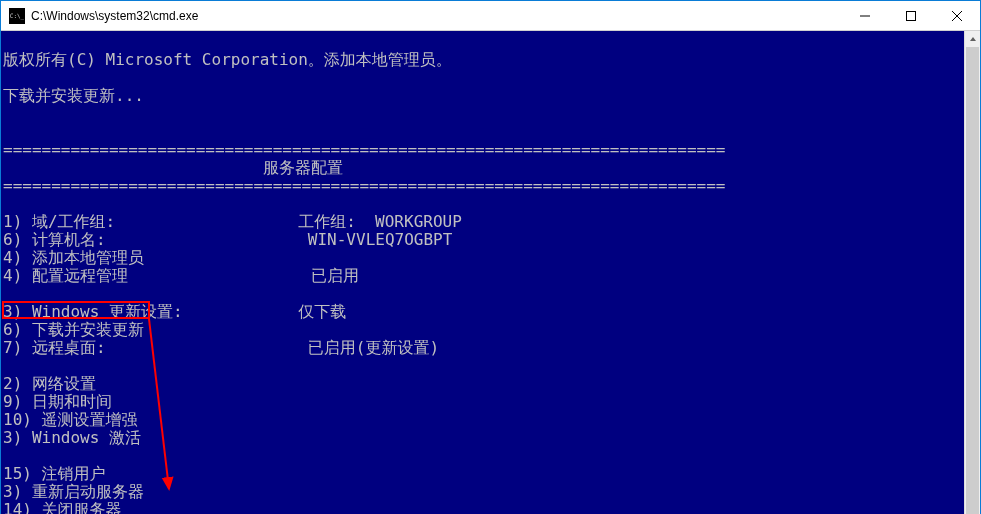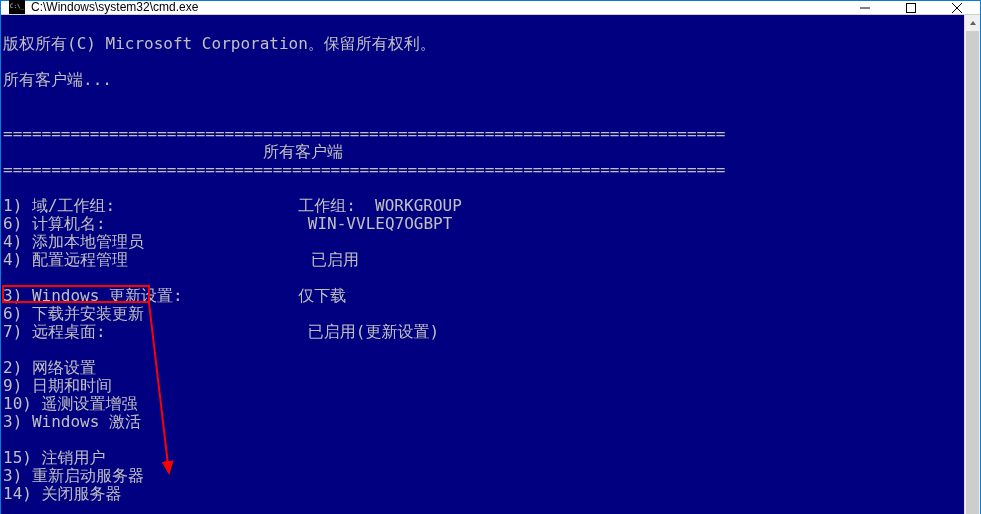--- a/index.html
+++ b/index.html
@@ -11,25 +11,25 @@
     background: #fff;
   }
   .window {
     width: 981px; height: 514px;
     border: 1px solid #0a7cd6;
     display: flex;
     flex-direction: column;
     position: relative;
   }
   .titlebar {
-    height: 14px;
+    height: 30px;
     background: #fff;
     border-bottom: 1px solid #d0d0d0;
     display: flex;
-    align-items: flex-end;
+    align-items: center;
     flex-shrink: 0;
   }
   .titlebar-icon {
     width: 16px; height: 16px;
     background: #000;
     margin: 0 6px 0 8px;
     position: relative;
     display: flex;
     align-items: center;
     justify-content: center;
@@ -135,27 +135,27 @@
         <svg viewBox="0 0 10 10">
             <line x1="0" y1="0" x2="10" y2="10" stroke="#000" stroke-width="1"></line>
             <line x1="10" y1="0" x2="0" y2="10" stroke="#000" stroke-width="1"></line>
           </svg>
       </div>
     </div>
   </div>
 
   <div class="console-area">
     <div class="console">
-<span>版权所有(C) Microsoft Corporation。保留所有权利。</span>
-
-<span>所有客户端...</span>
+<span>版权所有(C) Microsoft Corporation。添加本地管理员。</span>
+
+<span>下载并安装更新...</span>
 
 
 <span>===========================================================================</span>
-<span>                           所有客户端</span>
+<span>                           服务器配置</span>
 <span>===========================================================================</span>
 
 <span>1) 域/工作组:</span><span>                   </span><span>工作组:  WORKGROUP</span>
 <span>6) 计算机名:</span><span>                     </span><span>WIN-VVLEQ7OGBPT</span>
 <span>4) 添加本地管理员</span>
 <span>4) 配置远程管理</span><span>                   </span><span>已启用</span>
 
 <span>3) Windows 更新设置:</span><span>            </span><span>仅下载</span>
 <span>6) 下载并安装更新</span>
 <span>7) 远程桌面:</span><span>                     </span><span>已启用(更新设置)</span>

